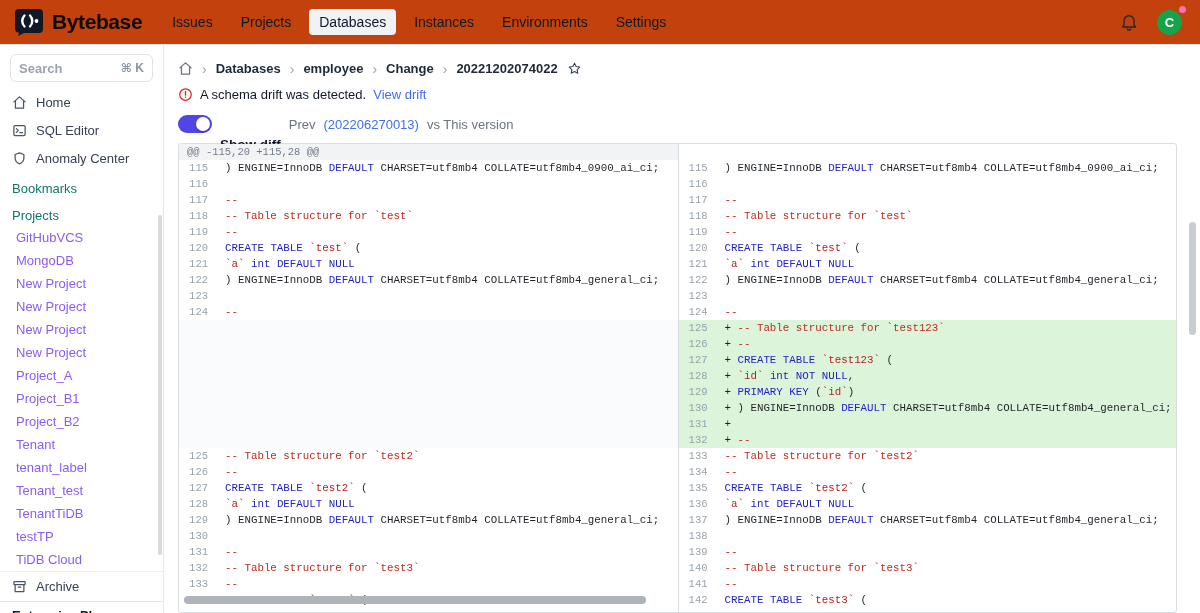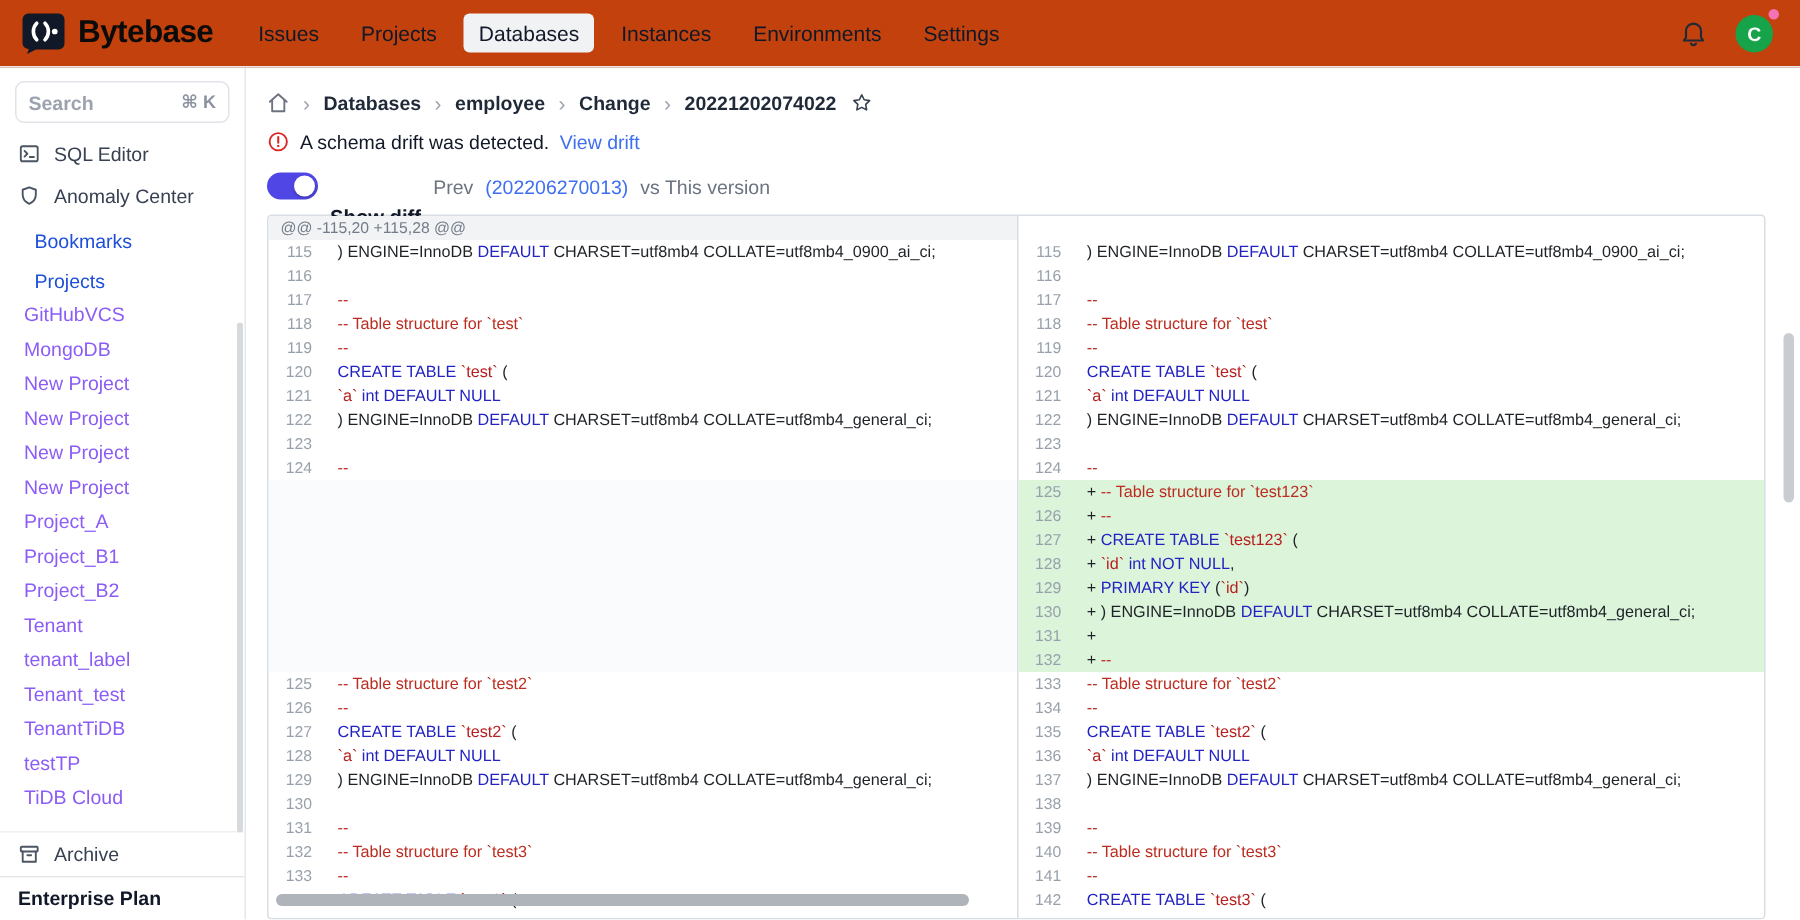--- a/index.html
+++ b/index.html
@@ -25,21 +25,21 @@
   .avatar-dot { position:absolute; top:-4px; right:-4px; width:7px; height:7px; border-radius:50%; background:#f472b6; }
   
   .sidebar { position:absolute; top:45px; left:0; width:164px; height:568px;
     border-right:1px solid #e5e7eb; background:#fff; display:flex; flex-direction:column; padding-top:9px; }
   .search-box { margin:0 10px 6px; height:28px; border:1px solid #e0e3e8; border-radius:6px;
     display:flex; align-items:center; justify-content:space-between; padding:0 8px; cursor:text; flex:0 0 auto;font-weight:bold; }
   .search-ph { color:#9ca3af; font-size:13px; }
   .search-kbd { color:#8b93a0; font-size:12px; white-space:nowrap; }
   .side-item { height:28px; display:flex; align-items:center; gap:9px; padding:0 12px;
     font-size:13px; color:#374151; cursor:pointer; flex:0 0 auto; }
-  .section-label { padding:9px 23px 3px; font-size:13px; color:#1d4ed8; cursor:pointer; flex:0 0 auto; }
+  .section-label { padding:9px 12px 3px; font-size:13px; color:#0f766e; cursor:pointer; flex:0 0 auto; }
   .proj-item { padding:4px 12px 4px 16px; font-size:13px; color:#8b5cf6; cursor:pointer; white-space:nowrap; }
   .sidebar-bottom { margin-top:auto; }
   .archive-row { border-top:1px solid #eef0f2; height:30px; display:flex; align-items:center; gap:9px;
     padding:0 12px; font-size:13px; color:#374151; cursor:pointer; }
   .plan-row { border-top:1px solid #e5e7eb; padding:6px 12px 7px; font-size:13px; font-weight:700; color:#111827; }
   .sidebar-scrollbar { position:absolute; right:1px; top:170px; width:4px; height:340px;
     background:#d7dadd; border-radius:2px; }
   
   .main { position:absolute; top:45px; left:164px; width:1036px; height:568px; background:#fff;
     padding:14px 0 0 14px; }
@@ -54,21 +54,21 @@
   .toggle-row { margin-top:10px; display:flex; align-items:center; gap:8px; font-size:13px; color:#6b7280; height:18px; }
   .toggle { width:34px; height:18px; border-radius:9px; background:#4f46e5; position:relative; cursor:pointer; flex:0 0 auto; }
   .toggle-knob { position:absolute; top:2px; right:2px; width:14px; height:14px; border-radius:50%; background:#fff;
     box-shadow:0 1px 2px rgba(0,0,0,0.25); }
   .toggle-label { font-weight:700; color:#111827; font-size:13.5px;margin-top:40px; }
   
   .diff { margin-top:10px; width:999px; height:470px; border:1px solid #d8dee4; border-radius:3px;
     overflow:hidden; display:grid; grid-template-columns:1fr 1fr; background:#fff; }
   .pane { overflow:hidden; }
   .pane.right { border-left:1px solid #d8dee4; }
-  .drow { display:flex; height:16px; line-height:16px; font-family:Liberation Sans, sans-serif;
+  .drow { display:flex; height:16px; line-height:16px; font-family:Liberation Mono, monospace;
     font-size:10.8px; color:#1f2328; white-space:nowrap; }
   .drow .ln { width:38px; flex:0 0 38px; text-align:right; padding-right:9px; color:#98a1ab; font-size:10.5px; }
   .drow .code { padding-left:8px; overflow:hidden; }
   .drow.hunk { background:#f2f3f5; color:#737d8a; font-size:10.5px; padding-left:8px; display:block; }
   .drow.gap { background:#fafbfc; }
   .drow.add { background:#dbf4da; }
   .k { color:#2323c4; }
   .r { color:#b81f1f; }
   .c { color:#bd2c20; }
   
@@ -114,20 +114,27 @@
 </header>
 
 <aside class="sidebar">
   <div class="search-box">
     <span class="search-ph">Search</span>
     <span class="search-kbd">⌘ K</span>
   </div>
 
   <div class="side-item">
     <svg width="15" height="15" viewBox="0 0 24 24" fill="none" stroke="#4b5563" stroke-width="2" stroke-linecap="round" stroke-linejoin="round">
+      <path d="M3 11l9-8 9 8"></path>
+        <path d="M5.5 9.2V21h13V9.2"></path>
+    </svg>
+    <span>Home</span>
+  </div>
+  <div class="side-item">
+    <svg width="15" height="15" viewBox="0 0 24 24" fill="none" stroke="#4b5563" stroke-width="2" stroke-linecap="round" stroke-linejoin="round">
       <rect x="3" y="4" width="18" height="16" rx="2"></rect>
         <path d="M7 9l3 3-3 3"></path>
         <path d="M12.5 15.5H17"></path>
     </svg>
     <span>SQL Editor</span>
   </div>
   <div class="side-item">
     <svg width="15" height="15" viewBox="0 0 24 24" fill="none" stroke="#4b5563" stroke-width="2" stroke-linecap="round" stroke-linejoin="round">
       <path d="M12 3l7 2.6V11c0 4.8-3 7.8-7 9.6-4-1.8-7-4.8-7-9.6V5.6z"></path>
     </svg>

